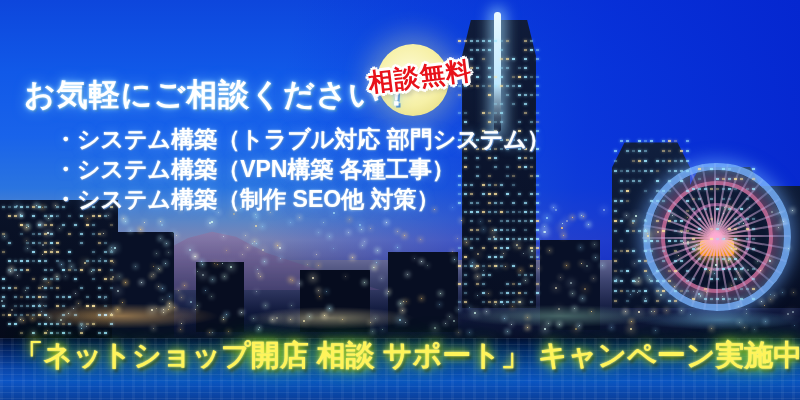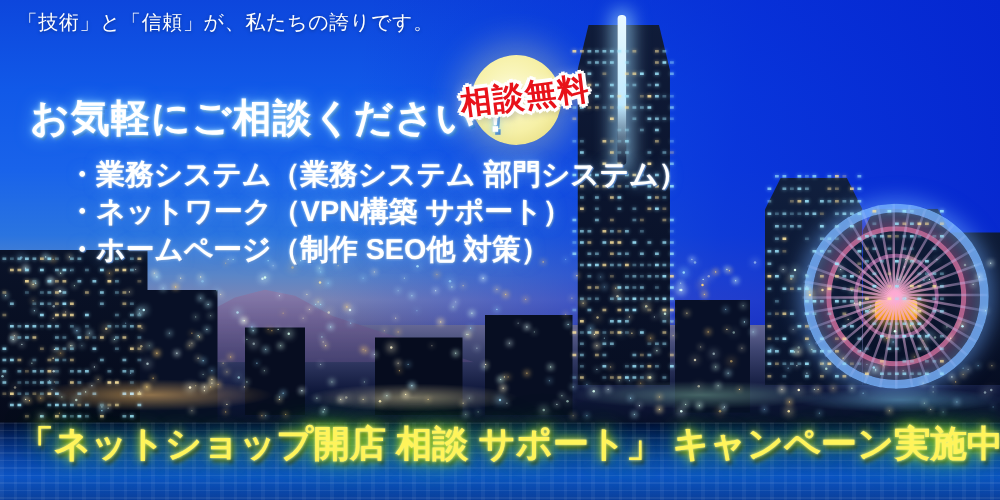--- a/index.html
+++ b/index.html
@@ -1376,29 +1376,28 @@
       <div style="position: absolute; left: 62px; top: 332px; width: 3px; height: 2px; background: rgb(159, 232, 255); opacity: 0.85; box-shadow: rgb(159, 232, 255) 0px 0px 3px;"></div>
       <div style="position: absolute; left: 68px; top: 332px; width: 3px; height: 2px; background: rgb(159, 232, 255); opacity: 0.38; box-shadow: rgb(159, 232, 255) 0px 0px 3px;"></div>
       <div style="position: absolute; left: 80px; top: 332px; width: 3px; height: 2px; background: rgb(255, 230, 160); opacity: 0.71; box-shadow: rgb(255, 230, 160) 0px 0px 3px;"></div>
       <div style="position: absolute; left: 98px; top: 332px; width: 3px; height: 2px; background: rgb(159, 232, 255); opacity: 0.6; box-shadow: rgb(159, 232, 255) 0px 0px 3px;"></div>
       <div style="position: absolute; left: 104px; top: 332px; width: 3px; height: 2px; background: rgb(159, 232, 255); opacity: 0.85; box-shadow: rgb(159, 232, 255) 0px 0px 3px;"></div>
     </div>
   <div class="waterfront"></div>
   <div class="water"></div>
   <div class="water-shimmer"></div>
 
-  <div class="tagline">「技術」と「信頼」が、私たちの誇りです。</div>
 
   <div class="headline">お気軽にご相談ください！</div>
 
   <div class="badge-soudan">相談無料</div>
 
   <div class="services">
-    <div class="service-line">・業務システム（業務システム 部門システム）</div>
-    <div class="service-line">・ネットワーク（VPN構築 サポート）</div>
-    <div class="service-line">・ホームページ（制作 SEO他 対策）</div>
+    <div class="service-line">・システム構築（トラブル対応 部門システム）</div>
+    <div class="service-line">・システム構築（VPN構築 各種工事）</div>
+    <div class="service-line">・システム構築（制作 SEO他 対策）</div>
   </div>
 
 
 
   <div class="campaign">「ネットショップ開店 相談 サポート」 キャンペーン実施中！</div>
 
 </div>
 
 </body></html>

